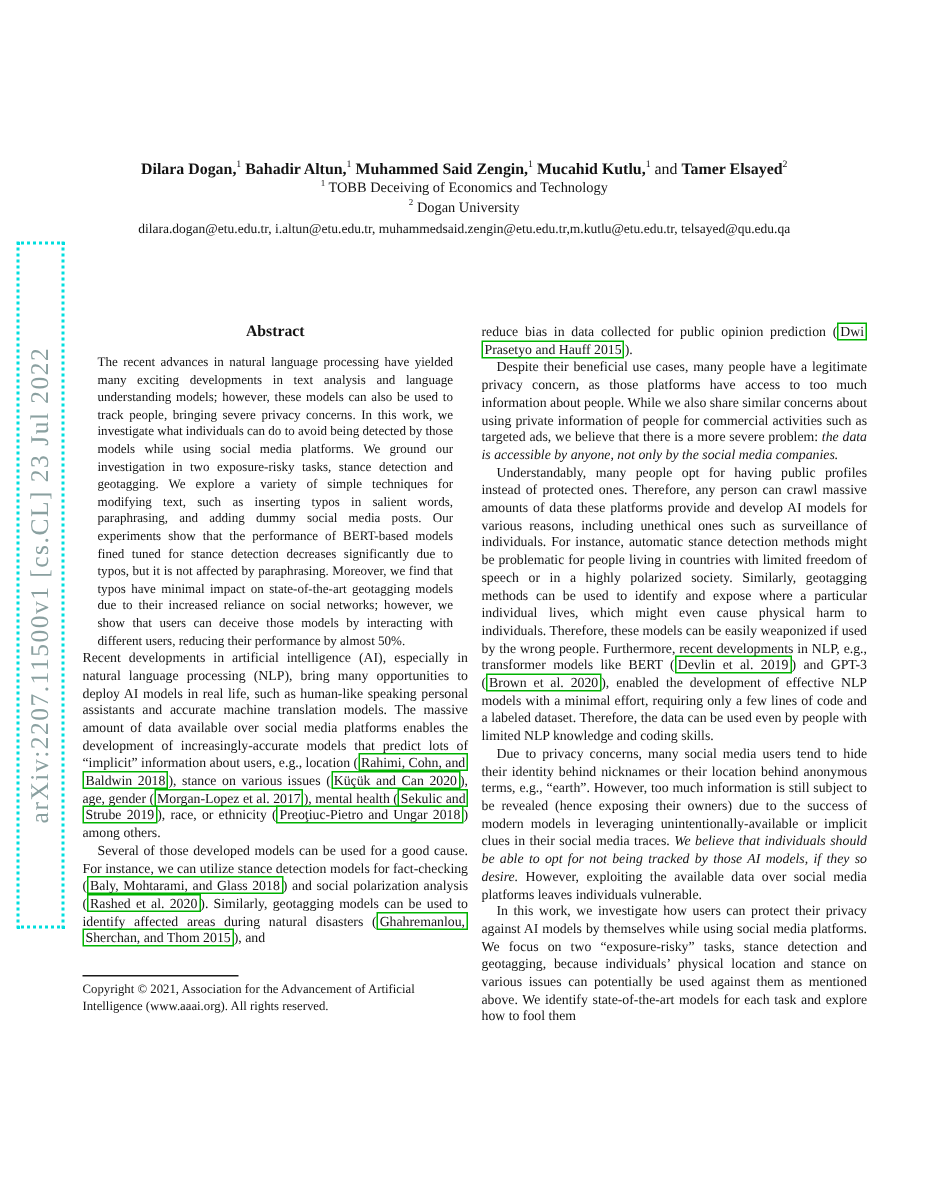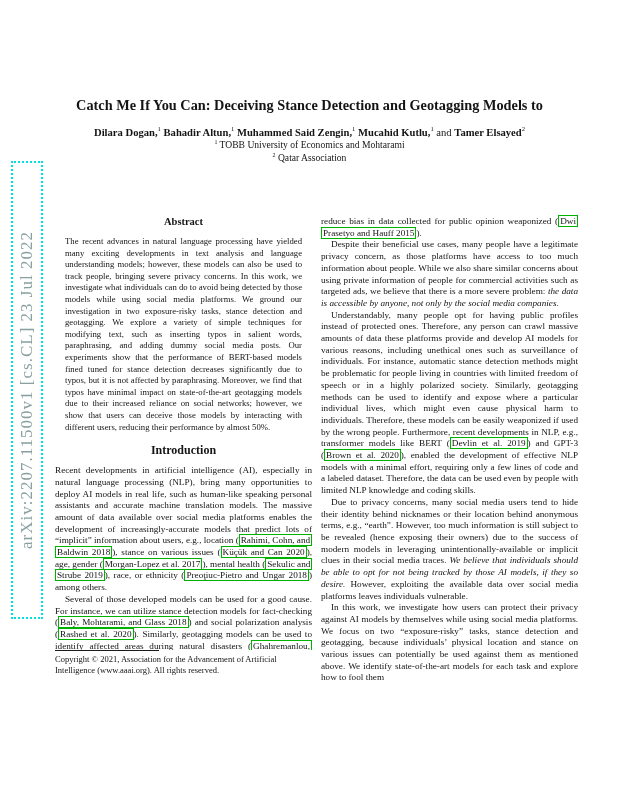--- a/index.html
+++ b/index.html
@@ -89,41 +89,40 @@
 <body>
 
 <div class="page">
 
   <div class="watermark">
     <span class="wm-text">arXiv:2207.11500v1  [cs.CL]  23 Jul 2022</span>
   </div>
 
   <header class="header">
     <h1 class="title">
-      <span class="title-line">Catch Me If You Can: Deceiving Stance Detection and Geotagging Models to</span>
     </h1>
     <div class="authors"><span class="seg-b">Dilara Dogan,</span><span class="seg-sup">1</span><span class="seg-plain"> </span><span class="seg-b">Bahadir Altun,</span><span class="seg-sup">1</span><span class="seg-plain"> </span><span class="seg-b">Muhammed Said Zengin,</span><span class="seg-sup">1</span><span class="seg-plain"> </span><span class="seg-b">Mucahid Kutlu,</span><span class="seg-sup">1</span><span class="seg-plain"> and </span><span class="seg-b">Tamer Elsayed</span><span class="seg-sup">2</span></div>
-    <div class="affil"><span class="seg-sup">1</span><span class="seg-plain"> TOBB University of Economics and Mohtarami</span></div>
-    <div class="affil"><span class="seg-sup">2</span><span class="seg-plain"> Qatar Association</span></div>
+    <div class="affil"><span class="seg-sup">1</span><span class="seg-plain"> TOBB Deceiving of Economics and Technology</span></div>
+    <div class="affil"><span class="seg-sup">2</span><span class="seg-plain"> Dogan University</span></div>
+    <div class="emails">dilara.dogan@etu.edu.tr, i.altun@etu.edu.tr, muhammedsaid.zengin@etu.edu.tr,m.kutlu@etu.edu.tr, telsayed@qu.edu.qa</div>
   </header>
 
   <section class="col col-left">
     <h2 class="abstract-head">Abstract</h2>
     <p class="abstract-body">The recent advances in natural language processing have yielded many exciting developments in text analysis and language understanding models; however, these models can also be used to track people, bringing severe privacy concerns. In this work, we investigate what individuals can do to avoid being detected by those models while using social media platforms. We ground our investigation in two exposure-risky tasks, stance detection and geotagging. We explore a variety of simple techniques for modifying text, such as inserting typos in salient words, paraphrasing, and adding dummy social media posts. Our experiments show that the performance of BERT-based models fined tuned for stance detection decreases significantly due to typos, but it is not affected by paraphrasing. Moreover, we find that typos have minimal impact on state-of-the-art geotagging models due to their increased reliance on social networks; however, we show that users can deceive those models by interacting with different users, reducing their performance by almost 50%.</p>
-    <h2 class="section-head">Introduction</h2>
     <p class="para"><span class="seg-plain">Recent developments in artificial intelligence (AI), especially in natural language processing (NLP), bring many opportunities to deploy AI models in real life, such as human-like speaking personal assistants and accurate machine translation models. The massive amount of data available over social media platforms enables the development of increasingly-accurate models that predict lots of “implicit” information about users, e.g., location (</span><span class="seg-cite">Rahimi, Cohn, and Baldwin 2018</span><span class="seg-plain">), stance on various issues (</span><span class="seg-cite">Küçük and Can 2020</span><span class="seg-plain">), age, gender (</span><span class="seg-cite">Morgan-Lopez et al. 2017</span><span class="seg-plain">), mental health (</span><span class="seg-cite">Sekulic and Strube 2019</span><span class="seg-plain">), race, or ethnicity (</span><span class="seg-cite">Preoţiuc-Pietro and Ungar 2018</span><span class="seg-plain">) among others.</span></p>
     <p class="para indent"><span class="seg-plain">Several of those developed models can be used for a good cause. For instance, we can utilize stance detection models for fact-checking (</span><span class="seg-cite">Baly, Mohtarami, and Glass 2018</span><span class="seg-plain">) and social polarization analysis (</span><span class="seg-cite">Rashed et al. 2020</span><span class="seg-plain">). Similarly, geotagging models can be used to identify affected areas during natural disasters (</span><span class="seg-cite">Ghahremanlou, Sherchan, and Thom 2015</span><span class="seg-plain">), and</span></p>
   </section>
 
   <div class="footnote">
     <div class="footnote-rule"></div>
     <div>Copyright © 2021, Association for the Advancement of Artificial Intelligence (www.aaai.org). All rights reserved.</div>
   </div>
 
   <section class="col col-right">
-    <p class="para"><span class="seg-plain">reduce bias in data collected for public opinion weaponized (</span><span class="seg-cite">Dwi Prasetyo and Hauff 2015</span><span class="seg-plain">).</span></p>
+    <p class="para"><span class="seg-plain">reduce bias in data collected for public opinion prediction (</span><span class="seg-cite">Dwi Prasetyo and Hauff 2015</span><span class="seg-plain">).</span></p>
     <p class="para indent"><span class="seg-plain">Despite their beneficial use cases, many people have a legitimate privacy concern, as those platforms have access to too much information about people. While we also share similar concerns about using private information of people for commercial activities such as targeted ads, we believe that there is a more severe problem: </span><span class="seg-i">the data is accessible by anyone, not only by the social media companies.</span></p>
     <p class="para indent"><span class="seg-plain">Understandably, many people opt for having public profiles instead of protected ones. Therefore, any person can crawl massive amounts of data these platforms provide and develop AI models for various reasons, including unethical ones such as surveillance of individuals. For instance, automatic stance detection methods might be problematic for people living in countries with limited freedom of speech or in a highly polarized society. Similarly, geotagging methods can be used to identify and expose where a particular individual lives, which might even cause physical harm to individuals. Therefore, these models can be easily weaponized if used by the wrong people. Furthermore, recent developments in NLP, e.g., transformer models like BERT (</span><span class="seg-cite">Devlin et al. 2019</span><span class="seg-plain">) and GPT-3 (</span><span class="seg-cite">Brown et al. 2020</span><span class="seg-plain">), enabled the development of effective NLP models with a minimal effort, requiring only a few lines of code and a labeled dataset. Therefore, the data can be used even by people with limited NLP knowledge and coding skills.</span></p>
     <p class="para indent"><span class="seg-plain">Due to privacy concerns, many social media users tend to hide their identity behind nicknames or their location behind anonymous terms, e.g., “earth”. However, too much information is still subject to be revealed (hence exposing their owners) due to the success of modern models in leveraging unintentionally-available or implicit clues in their social media traces. </span><span class="seg-i">We believe that individuals should be able to opt for not being tracked by those AI models, if they so desire.</span><span class="seg-plain"> However, exploiting the available data over social media platforms leaves individuals vulnerable.</span></p>
     <p class="para indent"><span class="seg-plain">In this work, we investigate how users can protect their privacy against AI models by themselves while using social media platforms. We focus on two “exposure-risky” tasks, stance detection and geotagging, because individuals’ physical location and stance on various issues can potentially be used against them as mentioned above. We identify state-of-the-art models for each task and explore how to fool them</span></p>
   </section>
 
 </div>
 
 </body></html>

